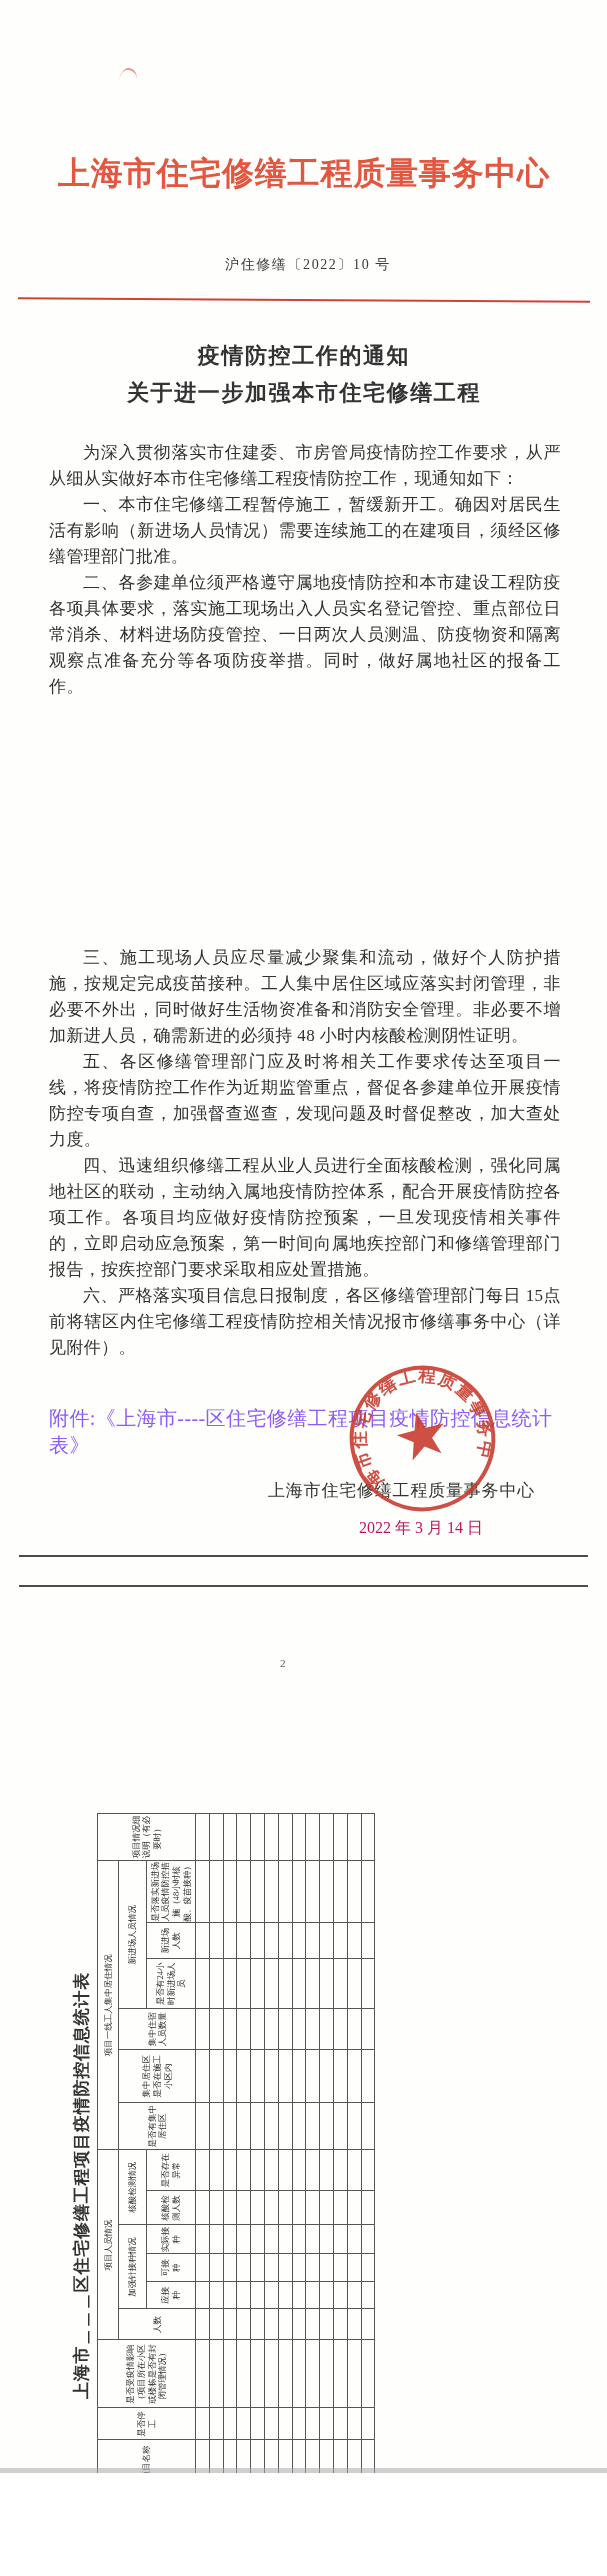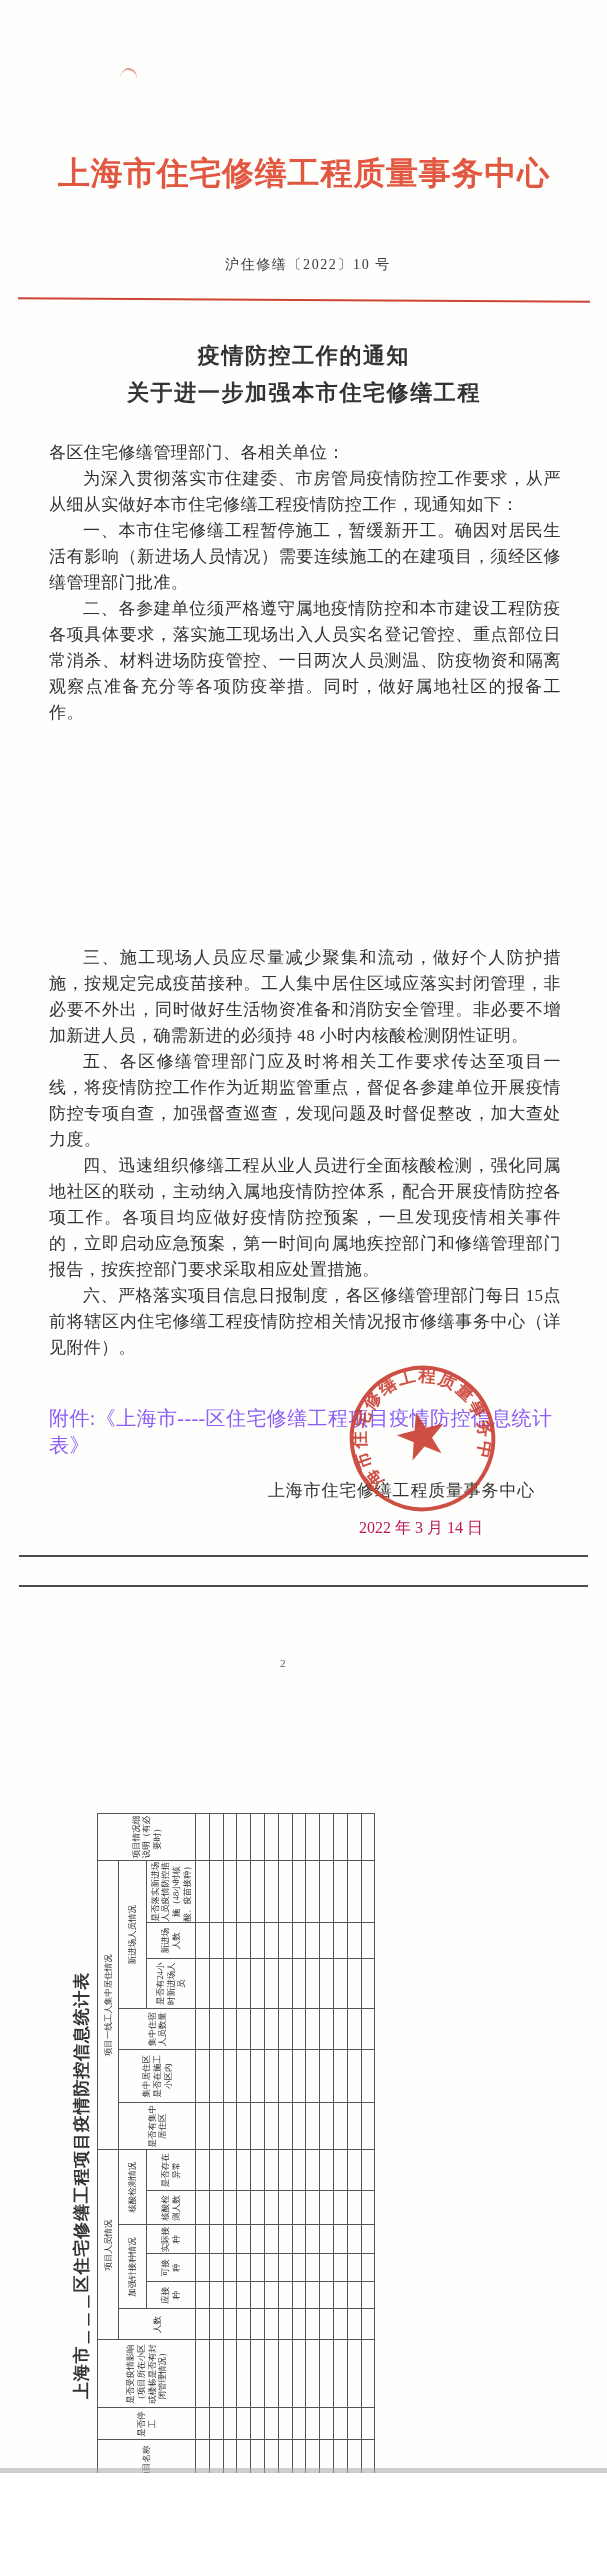--- a/index.html
+++ b/index.html
@@ -63,21 +63,20 @@
   <div class="doc-number">沪住修缮〔2022〕10 号</div>
 
   <div class="red-rule"></div>
 
   <div class="notice-title">
     <div>疫情防控工作的通知</div>
     <div>关于进一步加强本市住宅修缮工程</div>
   </div>
 
   <div class="body-block" style="top:440px;">
-    <p class="no-indent">各区住宅修缮管理部门、各相关单位：</p>
     <p>为深入贯彻落实市住建委、市房管局疫情防控工作要求，从严从细从实做好本市住宅修缮工程疫情防控工作，现通知如下：</p>
     <p>一、本市住宅修缮工程暂停施工，暂缓新开工。确因对居民生活有影响（新进场人员情况）需要连续施工的在建项目，须经区修缮管理部门批准。</p>
     <p>二、各参建单位须严格遵守属地疫情防控和本市建设工程防疫各项具体要求，落实施工现场出入人员实名登记管控、重点部位日常消杀、材料进场防疫管控、一日两次人员测温、防疫物资和隔离观察点准备充分等各项防疫举措。同时，做好属地社区的报备工作。</p>
   </div>
 
   <div class="body-block" style="top:945px;">
     <p>三、施工现场人员应尽量减少聚集和流动，做好个人防护措施，按规定完成疫苗接种。工人集中居住区域应落实封闭管理，非必要不外出，同时做好生活物资准备和消防安全管理。非必要不增加新进人员，确需新进的必须持 48 小时内核酸检测阴性证明。</p>
     <p>五、各区修缮管理部门应及时将相关工作要求传达至项目一线，将疫情防控工作作为近期监管重点，督促各参建单位开展疫情防控专项自查，加强督查巡查，发现问题及时督促整改，加大查处力度。</p>
     <p>四、迅速组织修缮工程从业人员进行全面核酸检测，强化同属地社区的联动，主动纳入属地疫情防控体系，配合开展疫情防控各项工作。各项目均应做好疫情防控预案，一旦发现疫情相关事件的，立即启动应急预案，第一时间向属地疾控部门和修缮管理部门报告，按疾控部门要求采取相应处置措施。</p>
     <p>六、严格落实项目信息日报制度，各区修缮管理部门每日 15点前将辖区内住宅修缮工程疫情防控相关情况报市修缮事务中心（详见附件）。</p>

